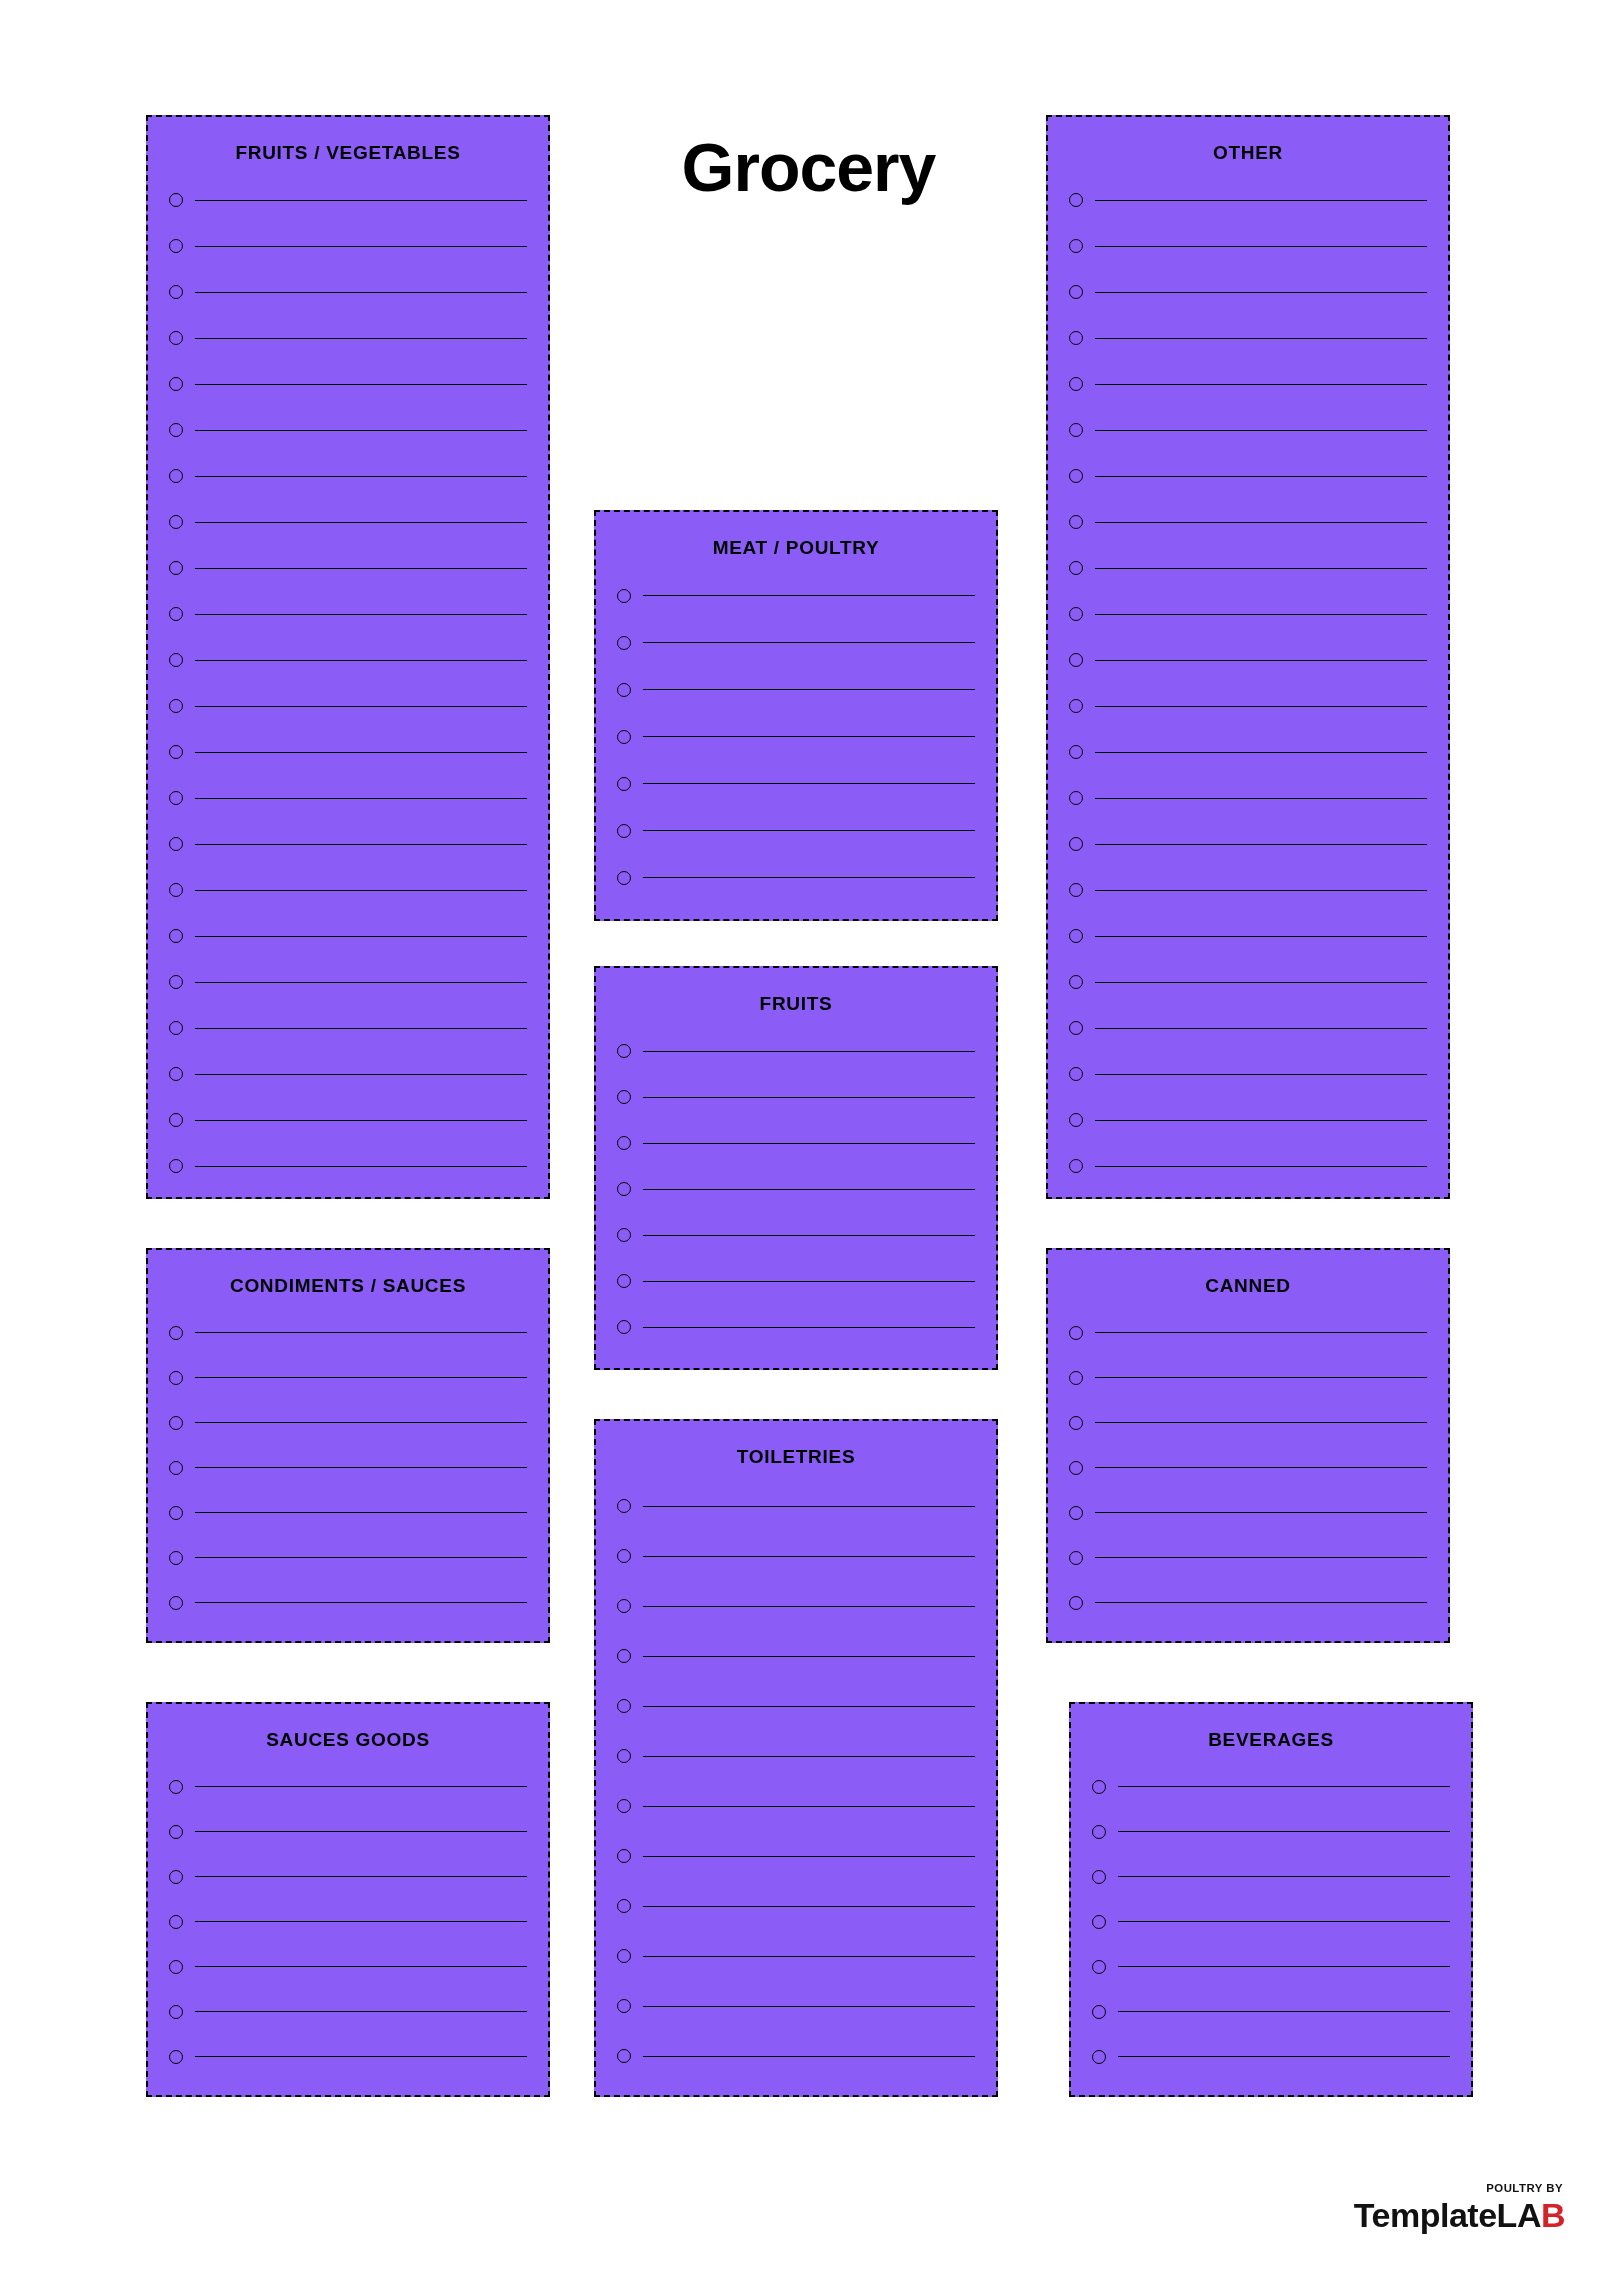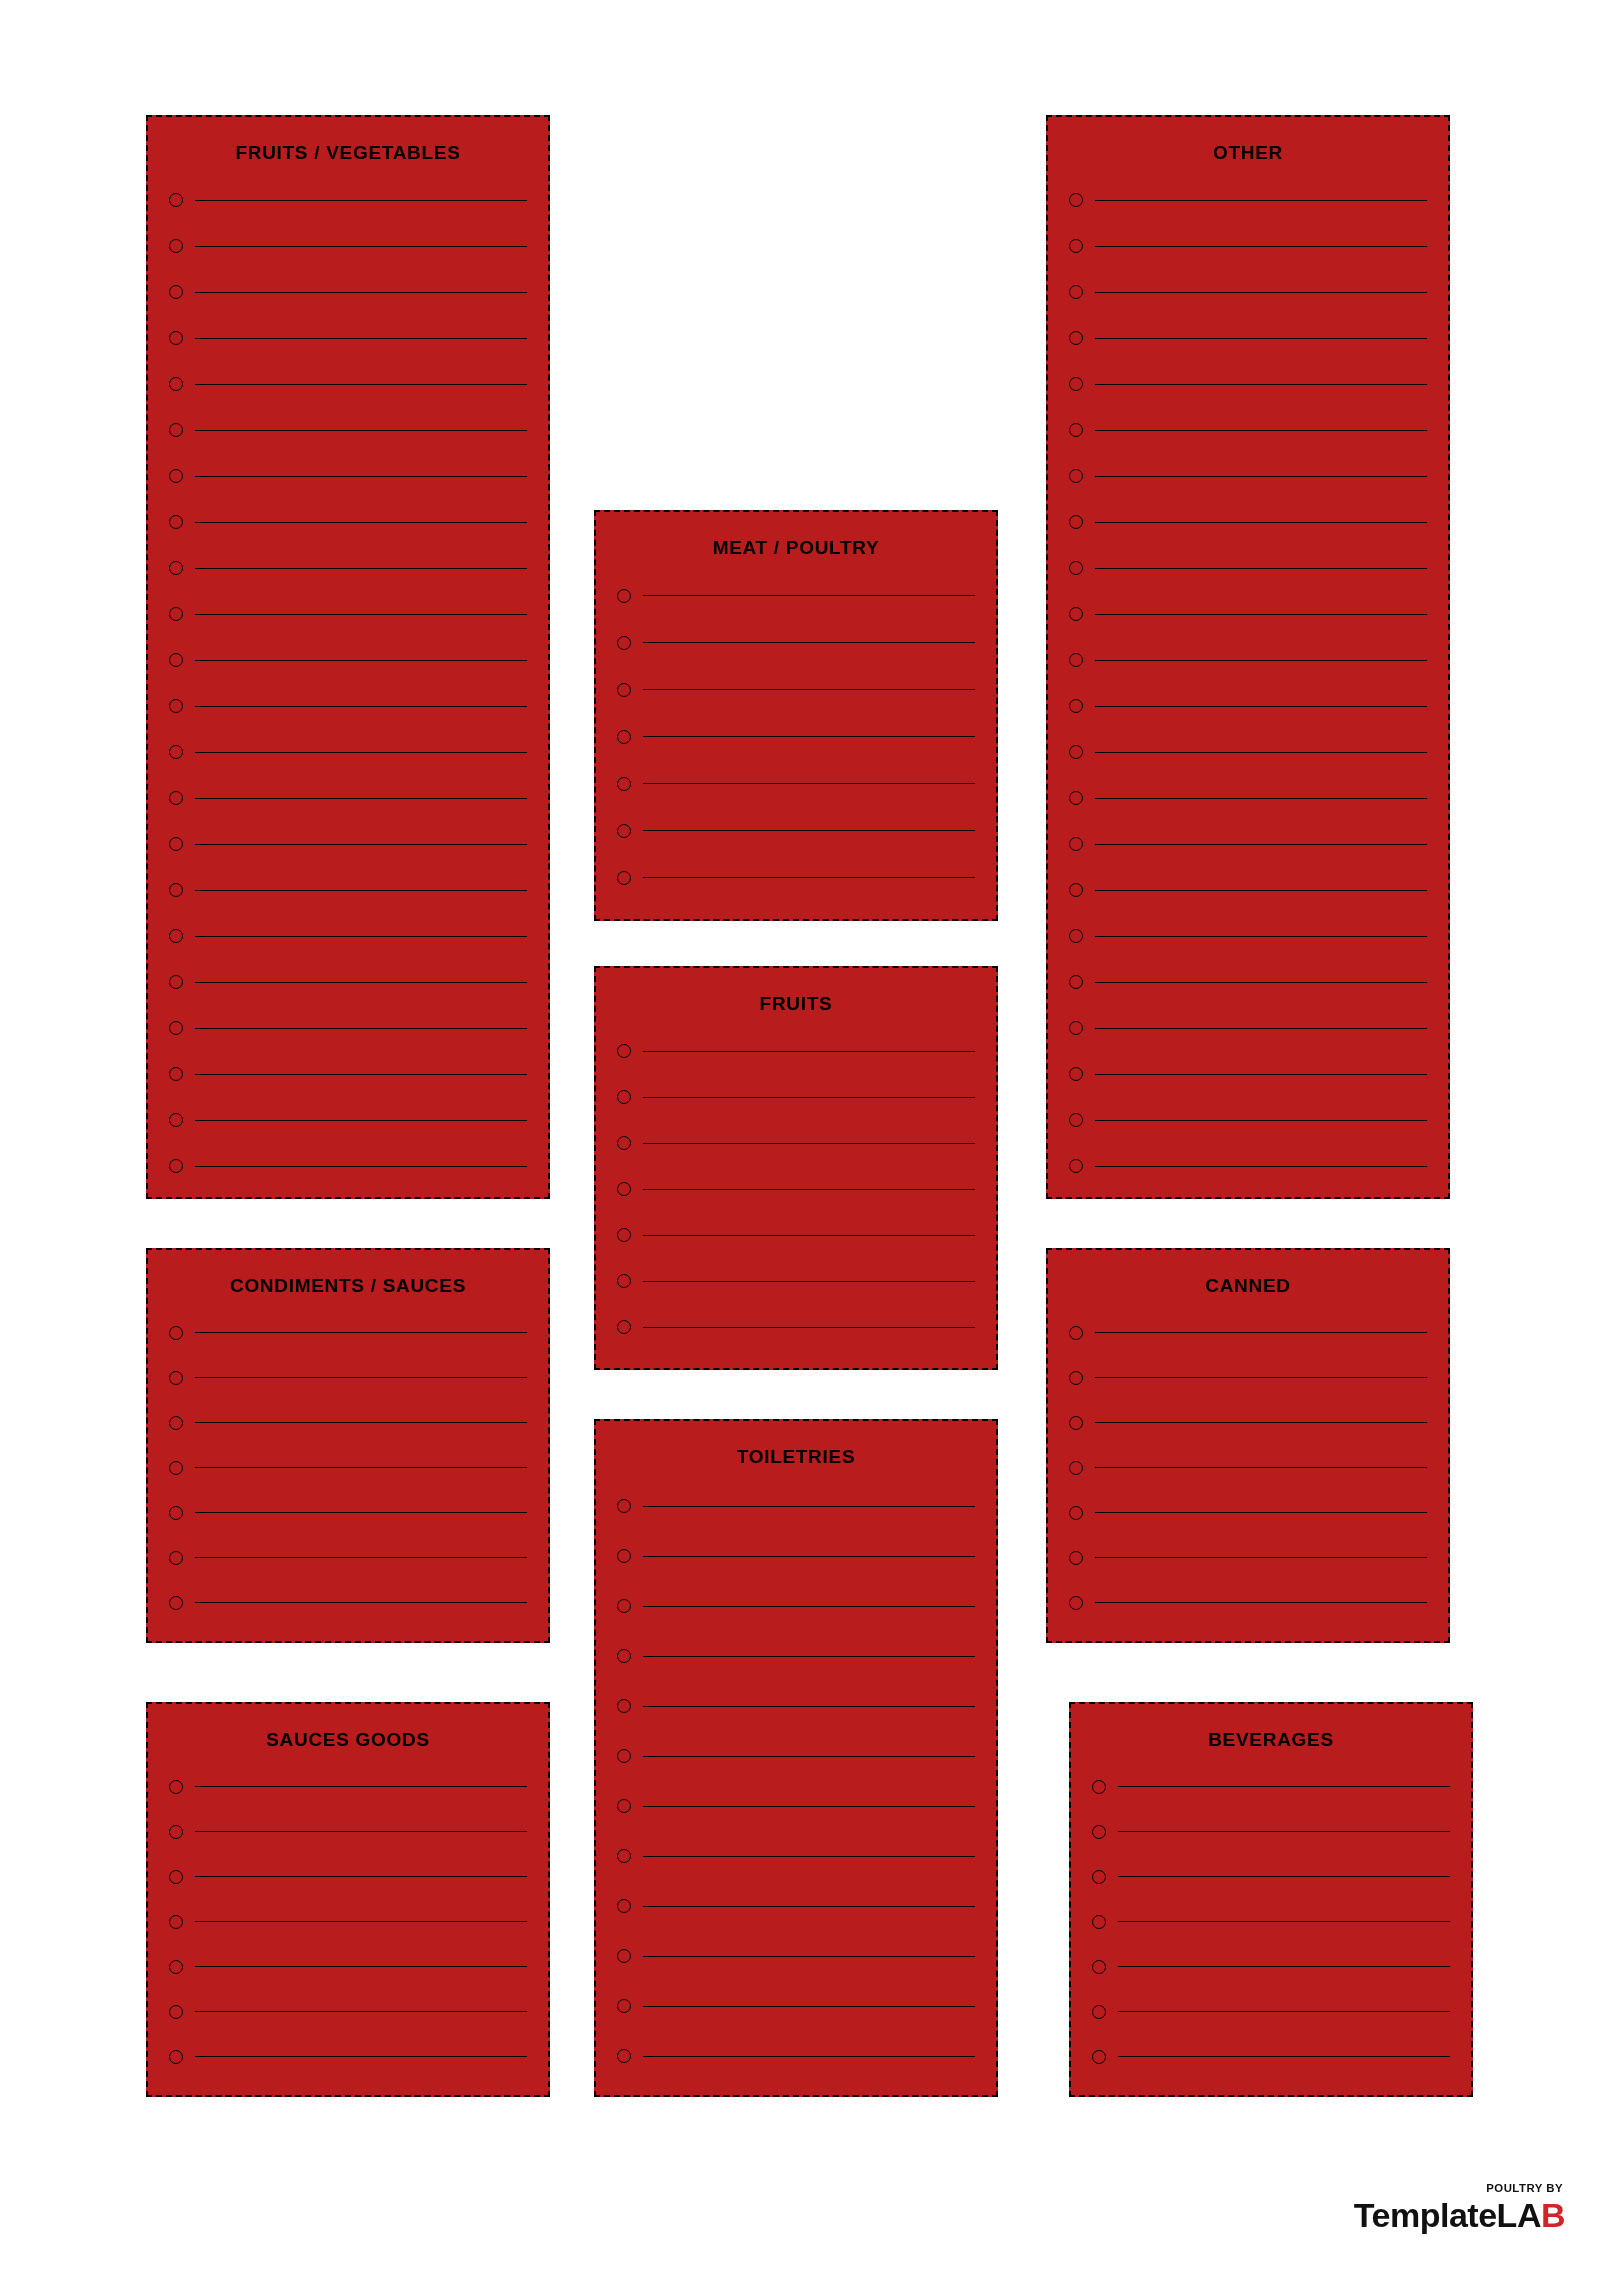--- a/index.html
+++ b/index.html
@@ -50,21 +50,21 @@
     font-weight: 300;
     line-height: 1.08;
     color: #000;
   }
 
   
   .section {
     position: absolute;
     border: 2.9px dashed #000;
     box-sizing: border-box;
-    background: #b91c1c;
+    background: #8b5cf6;
   }
   .section-title {
     text-align: center;
     font-size: 19px;
     font-weight: bold;
     letter-spacing: 0.7px;
     color: #000;
     margin-top: 25px;
     margin-bottom: 13.3px;
   }
@@ -114,20 +114,21 @@
   }
   .logo-text .la { color: #111; }
   .logo-text .b { color: #d2232a; }
 </style>
 </head>
 <body>
 
 <div class="page">
 
   <div class="title-block">
+    <div class="title-line1">Grocery</div>
   </div>
 
   <div class="section" style="left:146px; top:115px; width:404px; height:1084px;">
     <div class="section-title">FRUITS / VEGETABLES</div>
     <div class="rows">
         <div class="row" style="height: 46px;">
           <span class="bullet"></span>
           <span class="line"></span>
         </div>
         <div class="row" style="height: 46px;">

